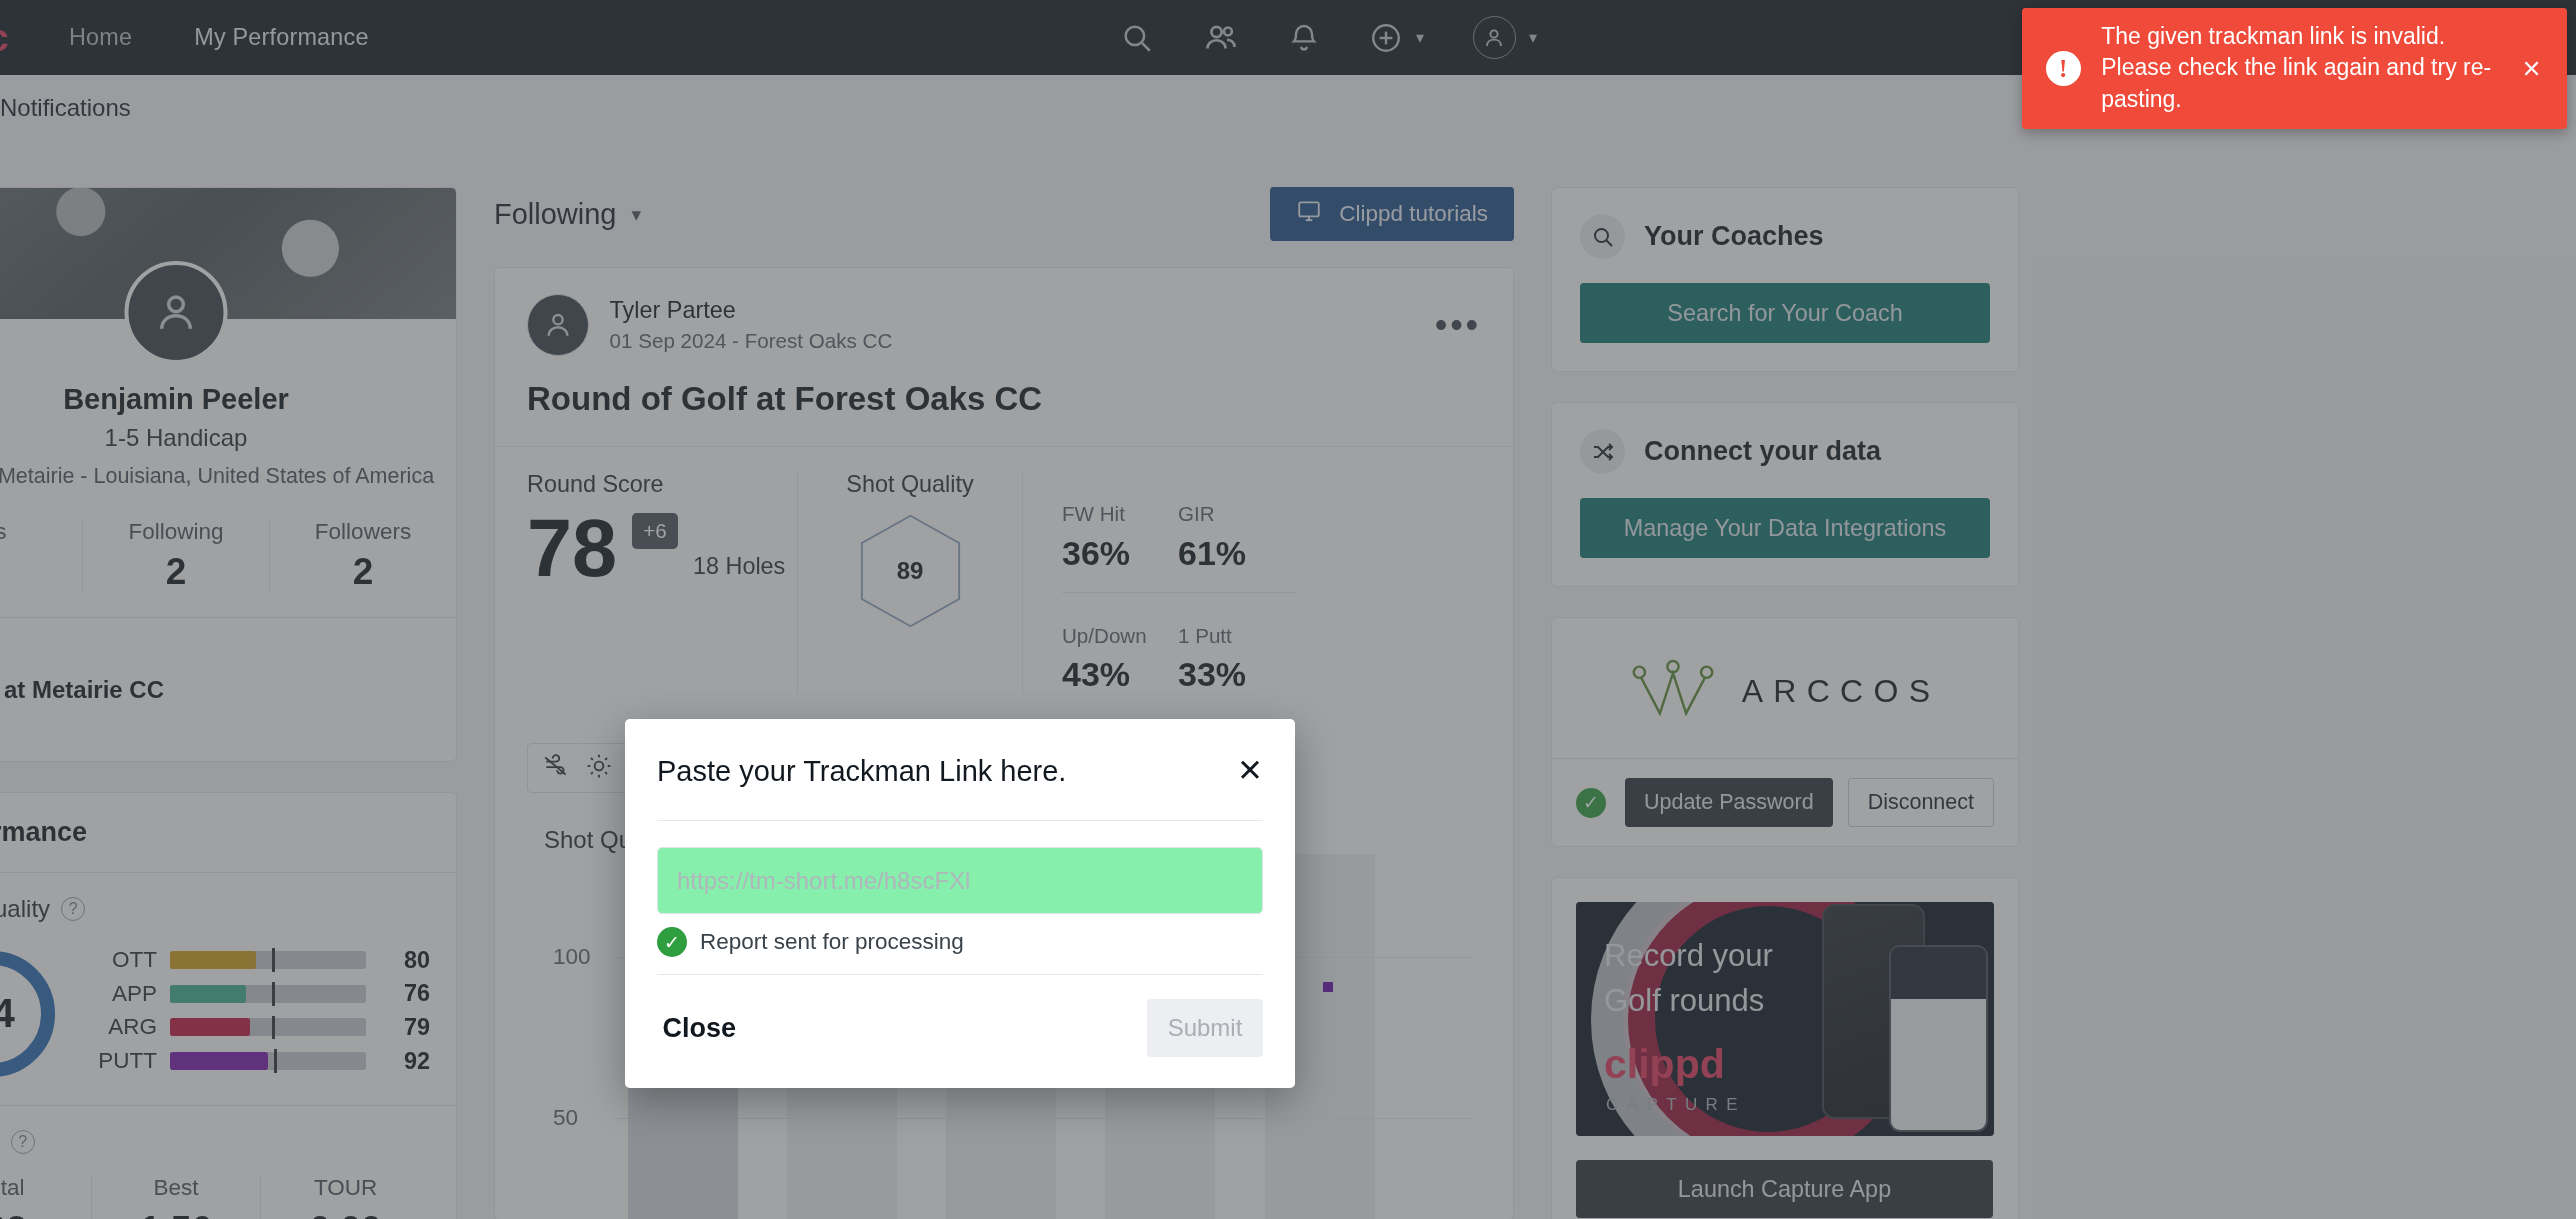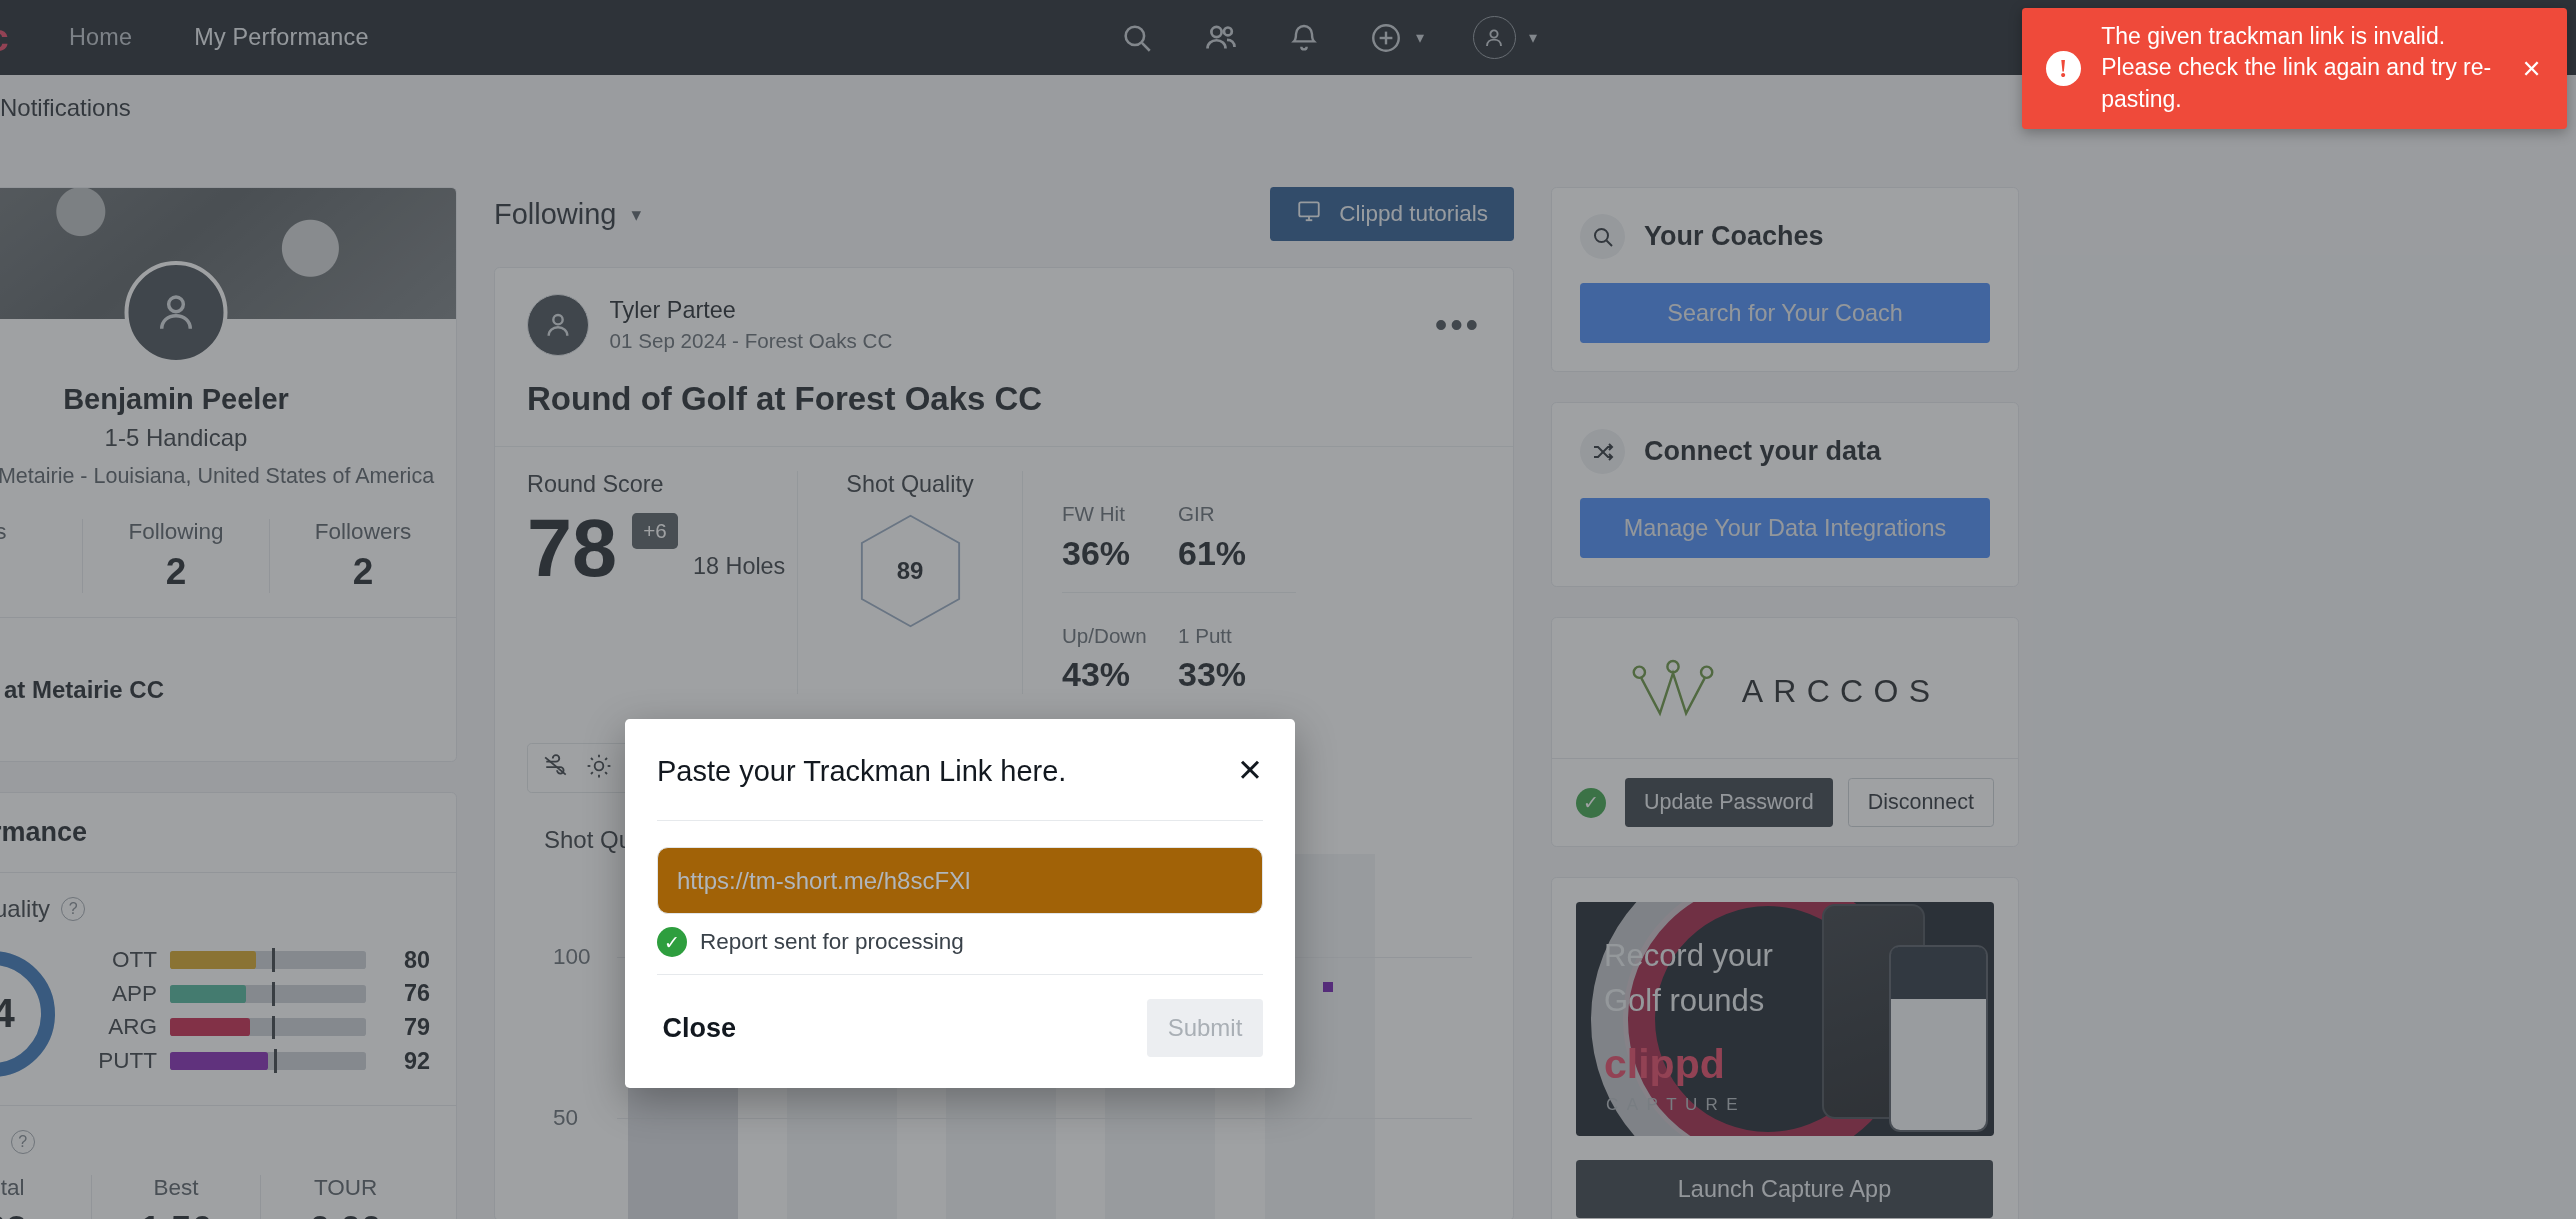--- a/index.html
+++ b/index.html
@@ -209,21 +209,21 @@
   .col-right { width: 468px; flex: 0 0 468px; display: flex; flex-direction: column; gap: 30px; }
   .rc-head { display: flex; align-items: center; gap: 19px; padding: 26px 28px 0; }
   .rc-ico {
     width: 45px; height: 45px; border-radius: 50%; background: #eceef1;
     display: flex; align-items: center; justify-content: center; color: #1d232a;
     flex: 0 0 45px;
   }
   .rc-title { font-size: 27px; font-weight: 700; color: #12181f; }
   .rc-btn {
     display: block; width: calc(100% - 56px); margin: 24px 28px 28px;
-    background: #3b82f6; color: #e7eaee; border: none; border-radius: 3.7px;
+    background: #0f766e; color: #e7eaee; border: none; border-radius: 3.7px;
     height: 60px; font-size: 23.4px; cursor: pointer;
     font-family: "Liberation Sans", sans-serif;
   }
   .arccos-box { padding: 41px 0 34px; display: flex; align-items: center; justify-content: center; gap: 26px; }
   .arccos-word { font-size: 32px; letter-spacing: 10.3px; color: #14181c; }
   .arccos-foot {
     border-top: 0.9px solid #e3e6ea; padding: 19px 24px; display: flex;
     align-items: center; gap: 15px;
   }
   .chk {
@@ -285,22 +285,22 @@
     padding: 0 32px;
   }
   .modal-head {
     display: flex; align-items: center; justify-content: space-between;
     padding: 36px 0 32px; border-bottom: 0.9px solid #e6e9ec; gap: 24px;
   }
   .modal-title { font-size: 29px; color: #12181f; }
   .modal-x { font-size: 31px; color: #12181f; cursor: pointer; line-height: .8; font-weight: 400; }
   .modal-input {
     width: 100%; height: 67px; margin-top: 26px; border: 0.9px solid #e1e5e9;
-    border-radius: 11px; padding: 0 19px; font-size: 24px; color: #12181f;
-    font-family: "Liberation Sans", sans-serif; outline: none; background: #a16207;
+    border-radius: 5px; padding: 0 19px; font-size: 24px; color: #12181f;
+    font-family: "Liberation Sans", sans-serif; outline: none; background: #86efac;
   }
   .modal-input::placeholder { color: #b0b6bc; }
   .modal-status {
     display: flex; align-items: center; gap: 13px; padding: 13px 0 17px;
     border-bottom: 0.9px solid #e6e9ec;
   }
   .modal-status-t { font-size: 22.5px; color: #3a424a; }
   .modal-foot {
     display: flex; align-items: center; justify-content: space-between; padding-top: 24px;
   }

